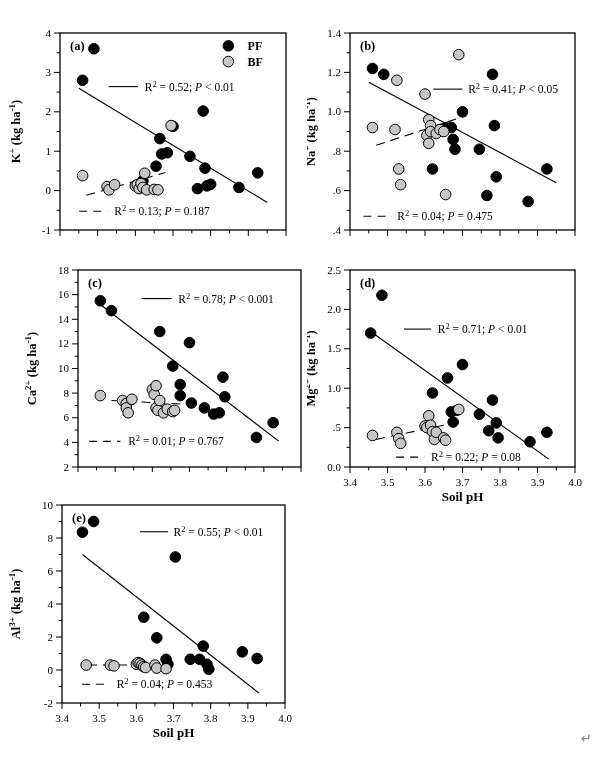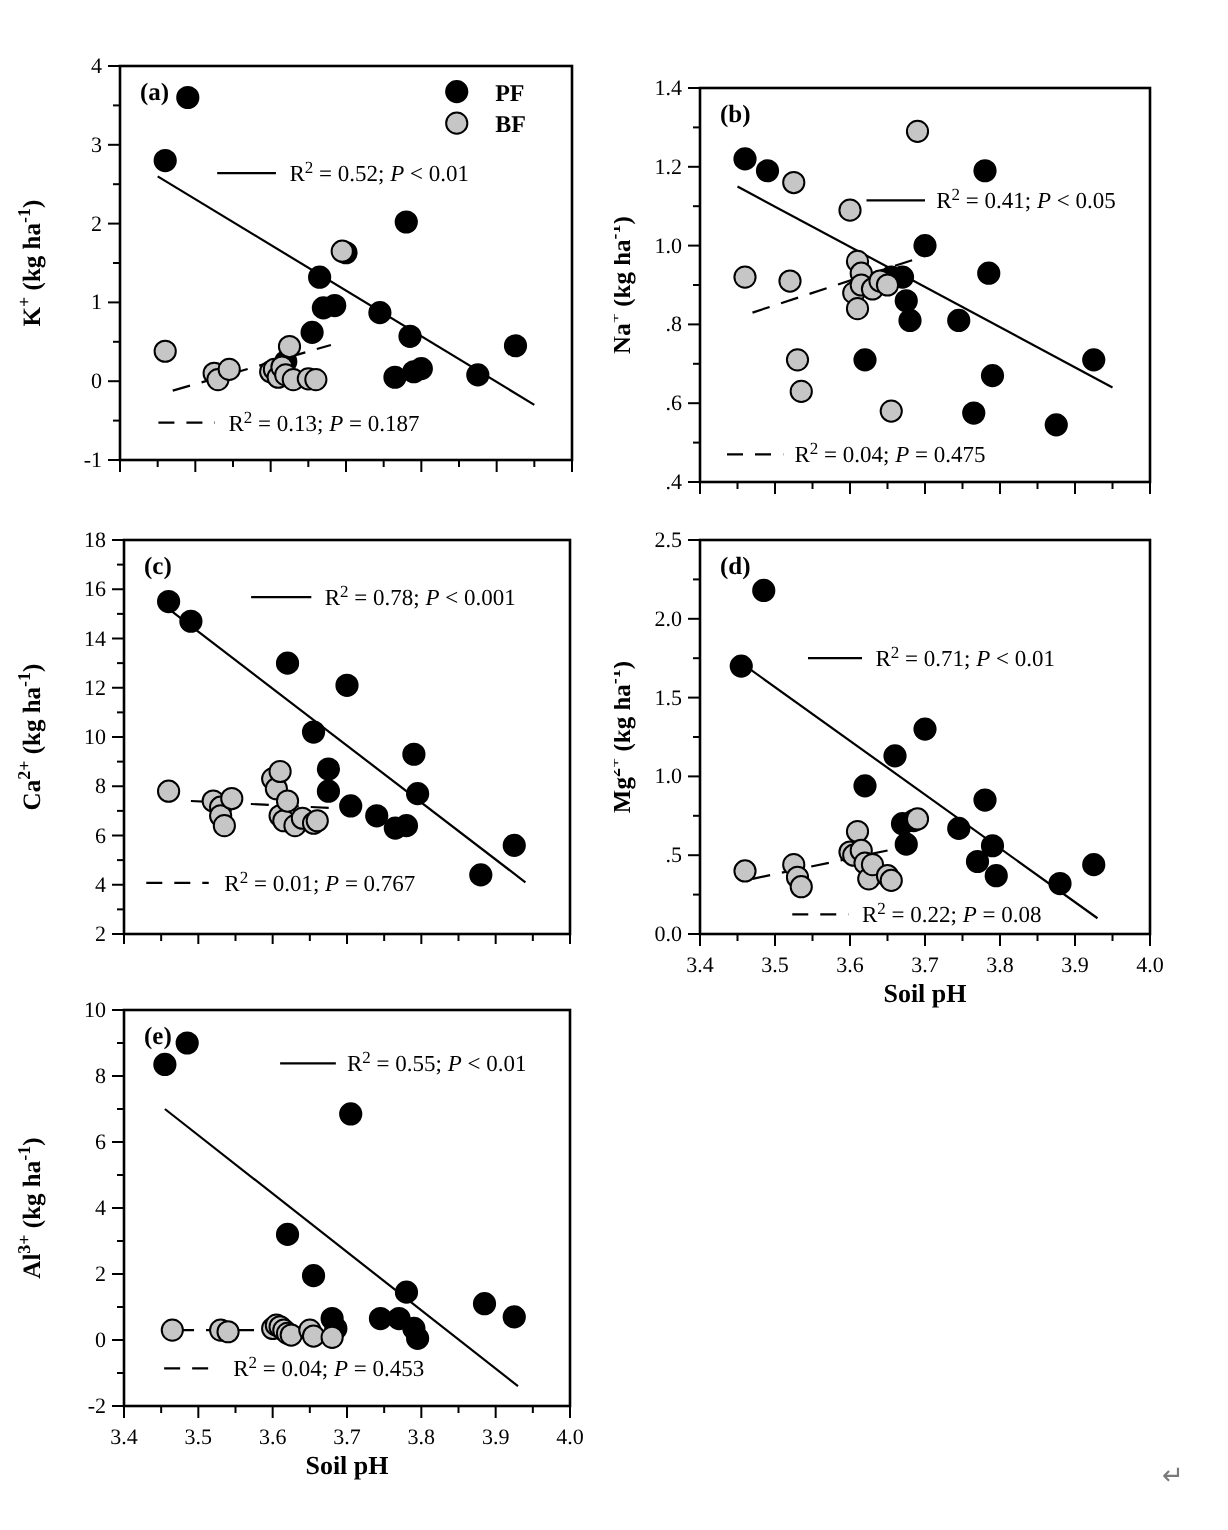--- a/index.html
+++ b/index.html
@@ -90,21 +90,21 @@
         <line x1="108.59" y1="86.584" x2="137.97" y2="86.584" stroke="#000" stroke-width="1.1"></line>
         <text x="144.75" y="90.584" font-size="11.5"><tspan>R</tspan><tspan dy="-4" font-size="8.5">2</tspan><tspan dy="4"> = 0.52; </tspan><tspan font-style="italic">P</tspan><tspan> &lt; 0.01</tspan></text>
         <line x1="79.21000000000001" y1="211.285" x2="107.46000000000001" y2="211.285" stroke="#000" stroke-width="1.1" stroke-dasharray="8,6"></line>
         <text x="114.24" y="215.285" font-size="11.5"><tspan>R</tspan><tspan dy="-4" font-size="8.5">2</tspan><tspan dy="4"> = 0.13; </tspan><tspan font-style="italic">P</tspan><tspan> = 0.187</tspan></text>
         <circle cx="228.37" cy="45.805" r="5.3" fill="#000000" stroke="#000" stroke-width="1"></circle>
         <text x="247.57999999999998" y="50.305" font-size="12" font-weight="bold">PF</text>
         <circle cx="228.37" cy="61.565" r="5.3" fill="#c6c6c6" stroke="#000" stroke-width="1"></circle>
         <text x="247.57999999999998" y="66.065" font-size="12" font-weight="bold">BF</text>
         <text x="20" y="131.5" text-anchor="middle" font-size="12.5" font-weight="bold" transform="rotate(-90 20 131.5)"><tspan>K</tspan><tspan dy="-5" font-size="9">+</tspan><tspan dy="5"> (kg ha</tspan><tspan dy="-5" font-size="9">-1</tspan><tspan dy="5">)</tspan></text>
       </svg></div>
-  <div class="panel" style="left: 307px; top: 11px; width: 307px; height: 237px;"><svg width="307" height="237" viewBox="0 0 307 237" font-family="&quot;Liberation Serif&quot;,&quot;DejaVu Serif&quot;,serif" fill="#000000">
+  <div class="panel" style="left: 307px; top: 0px; width: 307px; height: 237px;"><svg width="307" height="237" viewBox="0 0 307 237" font-family="&quot;Liberation Serif&quot;,&quot;DejaVu Serif&quot;,serif" fill="#000000">
         <rect x="43" y="33" width="225" height="197" fill="none" stroke="#000" stroke-width="1.3"></rect>
         <line x1="43" y1="230" x2="43" y2="236" stroke="#000" stroke-width="1"></line>
         <text x="43" y="249" text-anchor="middle" font-size="11">3.4</text>
         <line x1="61.7500000000001" y1="230" x2="61.7500000000001" y2="233.5" stroke="#000" stroke-width="1"></line>
         <line x1="80.50000000000003" y1="230" x2="80.50000000000003" y2="236" stroke="#000" stroke-width="1"></line>
         <text x="80.50000000000003" y="249" text-anchor="middle" font-size="11">3.5</text>
         <line x1="99.24999999999996" y1="230" x2="99.24999999999996" y2="233.5" stroke="#000" stroke-width="1"></line>
         <line x1="118.00000000000006" y1="230" x2="118.00000000000006" y2="236" stroke="#000" stroke-width="1"></line>
         <text x="118.00000000000006" y="249" text-anchor="middle" font-size="11">3.6</text>
         <line x1="136.75000000000017" y1="230" x2="136.75000000000017" y2="233.5" stroke="#000" stroke-width="1"></line>
@@ -169,21 +169,21 @@
         <circle cx="136.75" cy="131.5" r="5.3" fill="#c6c6c6" stroke="#000" stroke-width="1"></circle>
         <circle cx="138.62499999999994" cy="194.54000000000002" r="5.3" fill="#c6c6c6" stroke="#000" stroke-width="1"></circle>
         <circle cx="151.75" cy="54.66999999999997" r="5.3" fill="#c6c6c6" stroke="#000" stroke-width="1"></circle>
         <text x="53" y="50" font-size="12.5" font-weight="bold">(b)</text>
         <line x1="126.25" y1="89.145" x2="155.5" y2="89.145" stroke="#000" stroke-width="1.1"></line>
         <text x="161.125" y="93.145" font-size="11.5"><tspan>R</tspan><tspan dy="-4" font-size="8.5">2</tspan><tspan dy="4"> = 0.41; </tspan><tspan font-style="italic">P</tspan><tspan> &lt; 0.05</tspan></text>
         <line x1="56.5" y1="216.21" x2="84.625" y2="216.21" stroke="#000" stroke-width="1.1" stroke-dasharray="8,6"></line>
         <text x="90.25" y="220.21" font-size="11.5"><tspan>R</tspan><tspan dy="-4" font-size="8.5">2</tspan><tspan dy="4"> = 0.04; </tspan><tspan font-style="italic">P</tspan><tspan> = 0.475</tspan></text>
         <text x="8" y="131.5" text-anchor="middle" font-size="12.5" font-weight="bold" transform="rotate(-90 8 131.5)"><tspan>Na</tspan><tspan dy="-5" font-size="9">+</tspan><tspan dy="5"> (kg ha</tspan><tspan dy="-5" font-size="9">-1</tspan><tspan dy="5">)</tspan></text>
       </svg></div>
-  <div class="panel" style="left: 0px; top: 237px; width: 307px; height: 235px;"><svg width="307" height="235" viewBox="0 0 307 235" font-family="&quot;Liberation Serif&quot;,&quot;DejaVu Serif&quot;,serif" fill="#000000">
+  <div class="panel" style="left: 16px; top: 237px; width: 307px; height: 235px;"><svg width="307" height="235" viewBox="0 0 307 235" font-family="&quot;Liberation Serif&quot;,&quot;DejaVu Serif&quot;,serif" fill="#000000">
         <rect x="62" y="33" width="223" height="197" fill="none" stroke="#000" stroke-width="1.3"></rect>
         <line x1="62" y1="230" x2="62" y2="236" stroke="#000" stroke-width="1"></line>
         <text x="62" y="249" text-anchor="middle" font-size="11">3.4</text>
         <line x1="80.58333333333343" y1="230" x2="80.58333333333343" y2="233.5" stroke="#000" stroke-width="1"></line>
         <line x1="99.16666666666669" y1="230" x2="99.16666666666669" y2="236" stroke="#000" stroke-width="1"></line>
         <text x="99.16666666666669" y="249" text-anchor="middle" font-size="11">3.5</text>
         <line x1="117.74999999999996" y1="230" x2="117.74999999999996" y2="233.5" stroke="#000" stroke-width="1"></line>
         <line x1="136.33333333333337" y1="230" x2="136.33333333333337" y2="236" stroke="#000" stroke-width="1"></line>
         <text x="136.33333333333337" y="249" text-anchor="middle" font-size="11">3.6</text>
         <line x1="154.9166666666668" y1="230" x2="154.9166666666668" y2="233.5" stroke="#000" stroke-width="1"></line>

